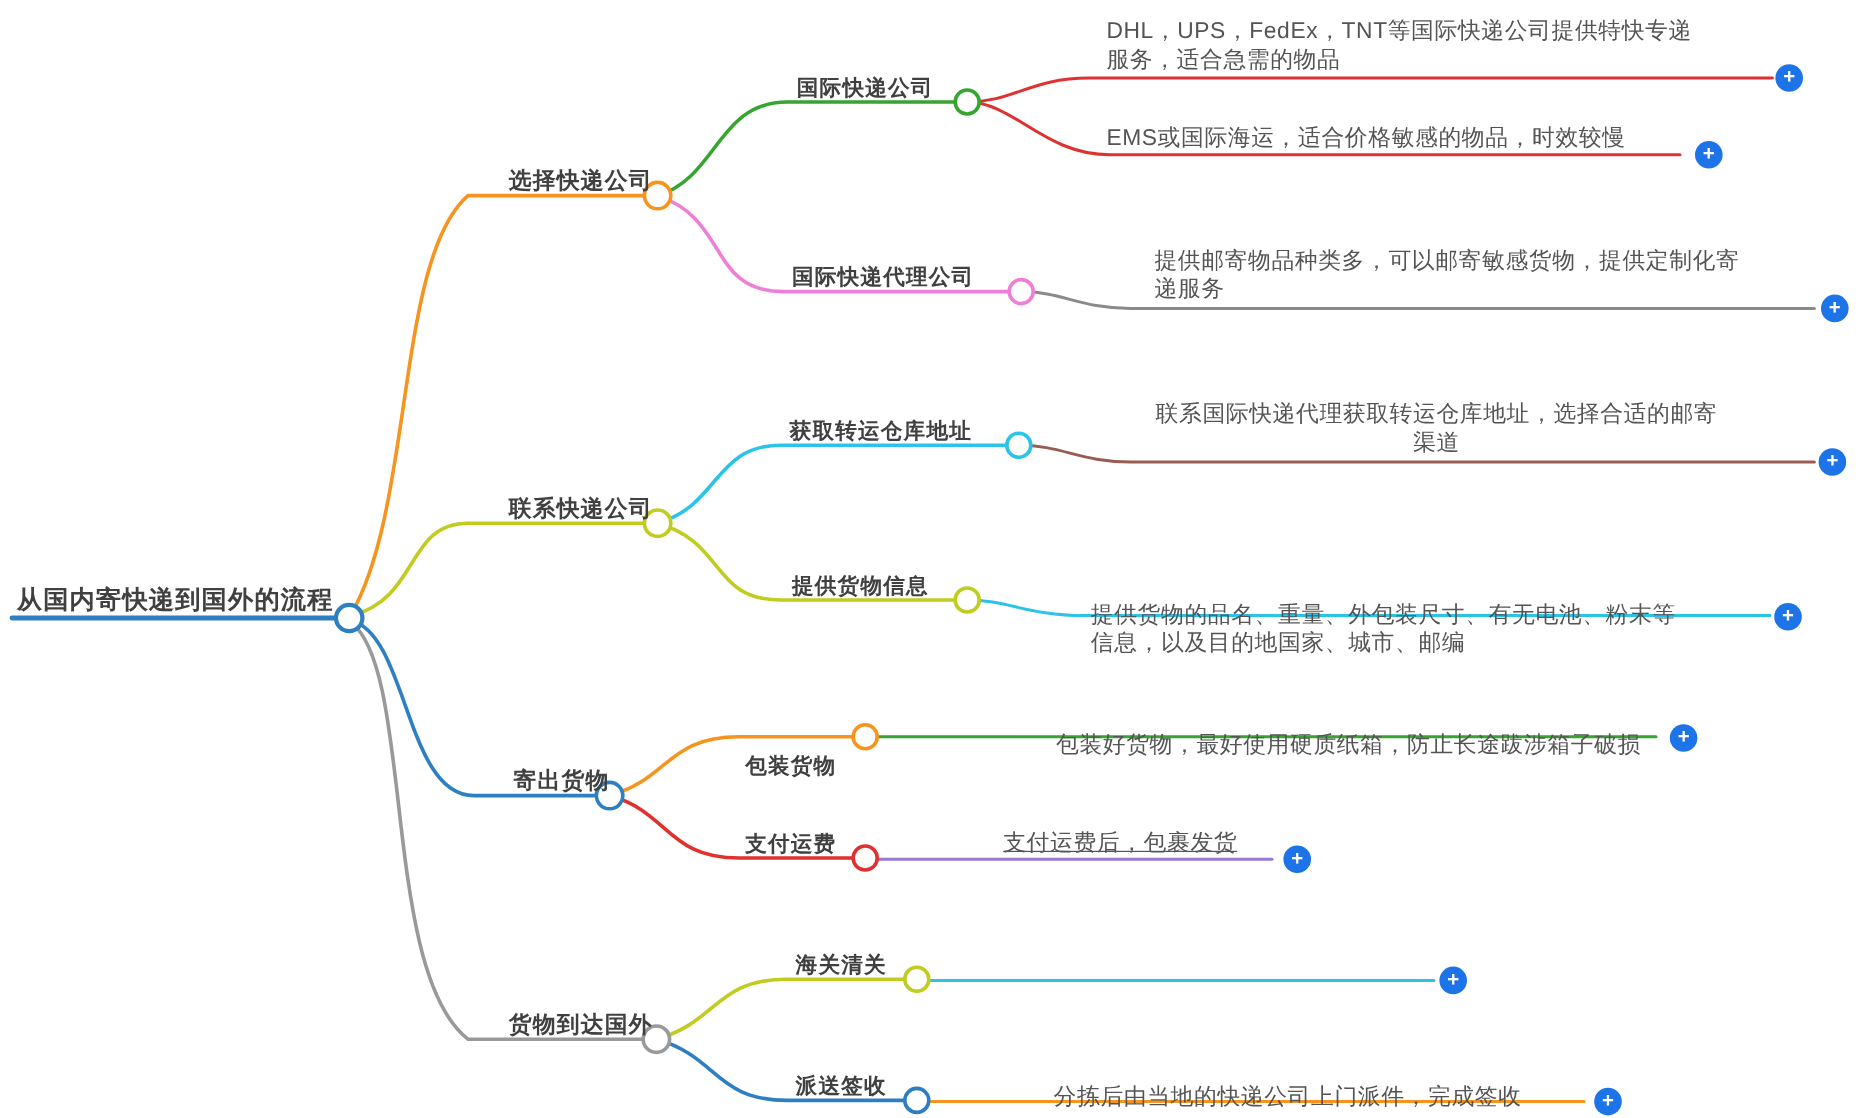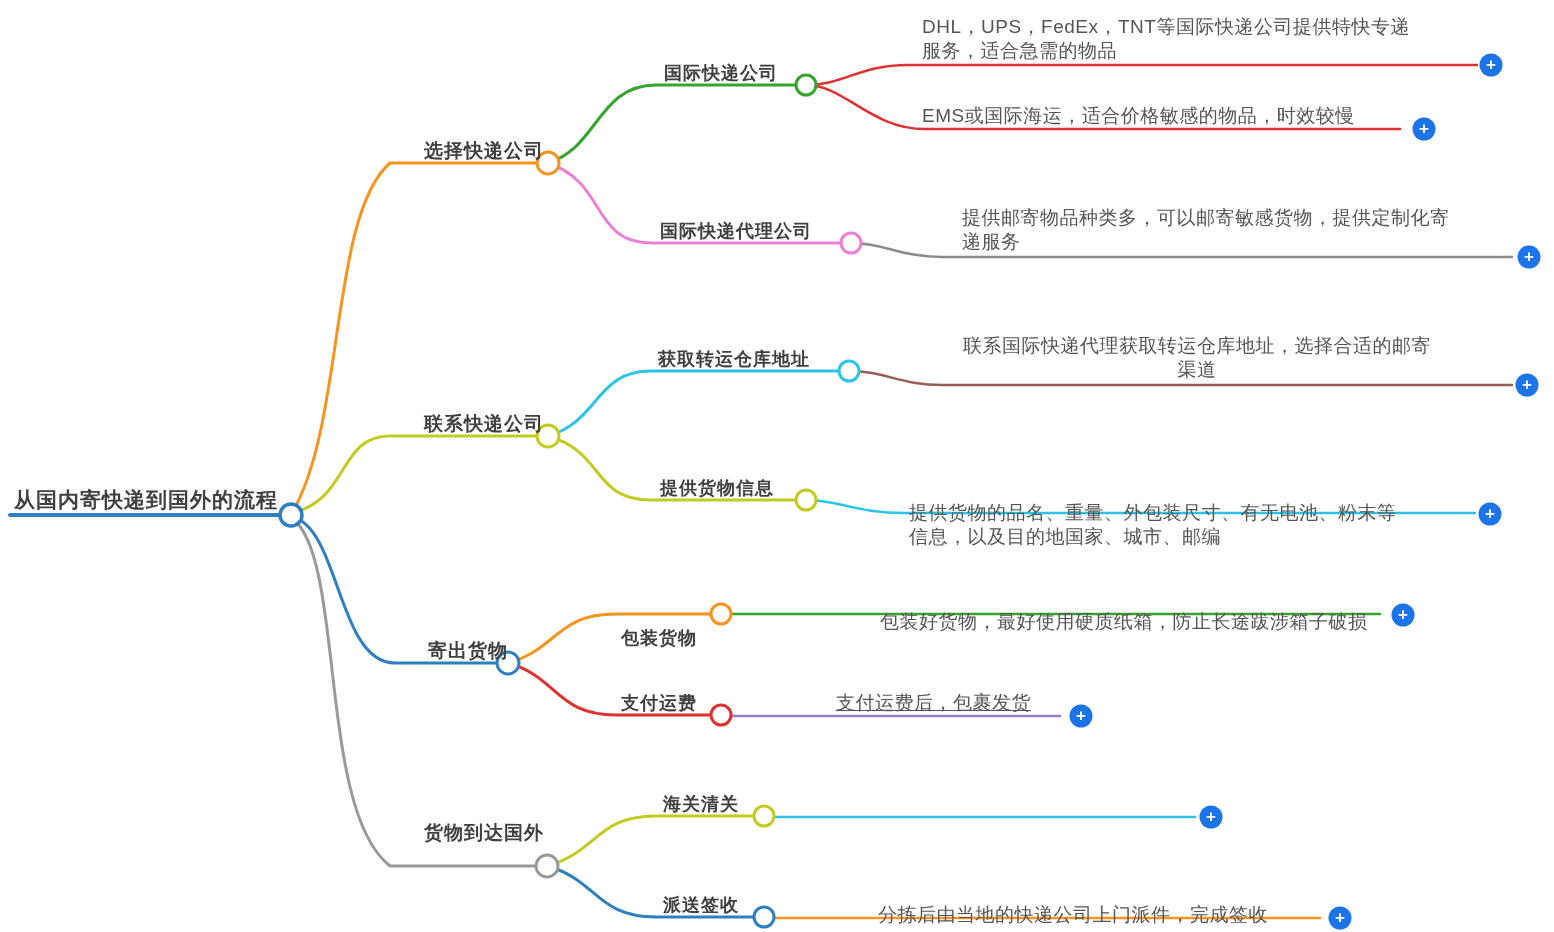--- a/index.html
+++ b/index.html
@@ -83,21 +83,21 @@
     <circle class="handle st-red" cx="721" cy="715" r="10" stroke-width="3"></circle>
     <circle class="handle st-olive" cx="764" cy="816" r="10" stroke-width="3"></circle>
     <circle class="handle st-blue" cx="764" cy="917" r="10" stroke-width="3"></circle>
   </svg>
 
   <div class="label root" style="left:14px;top:486px;">从国内寄快递到国外的流程</div>
 
   <div class="label lv2" style="left:404px;top:138px;">选择快递公司</div>
   <div class="label lv2" style="left:404px;top:411px;text-align:right;">联系快递公司</div>
   <div class="label lv2" style="left:408px;top:638px;">寄出货物</div>
-  <div class="label lv2" style="left:404px;top:820px;">货物到达国外</div>
+  <div class="label lv2" style="left:404px;top:841px;">货物到达国外</div>
 
   <div class="label lv3" style="left:664px;top:61px;">国际快递公司</div>
   <div class="label lv3" style="left:660px;top:219px;">国际快递代理公司</div>
   <div class="label lv3" style="left:658px;top:347px;">获取转运仓库地址</div>
   <div class="label lv3" style="left:660px;top:476px;">提供货物信息</div>
   <div class="label lv3" style="left:621px;top:626px;">包装货物</div>
   <div class="label lv3" style="left:621px;top:691px;">支付运费</div>
   <div class="label lv3" style="left:663px;top:792px;">海关清关</div>
   <div class="label lv3" style="left:663px;top:893px;">派送签收</div>
 

